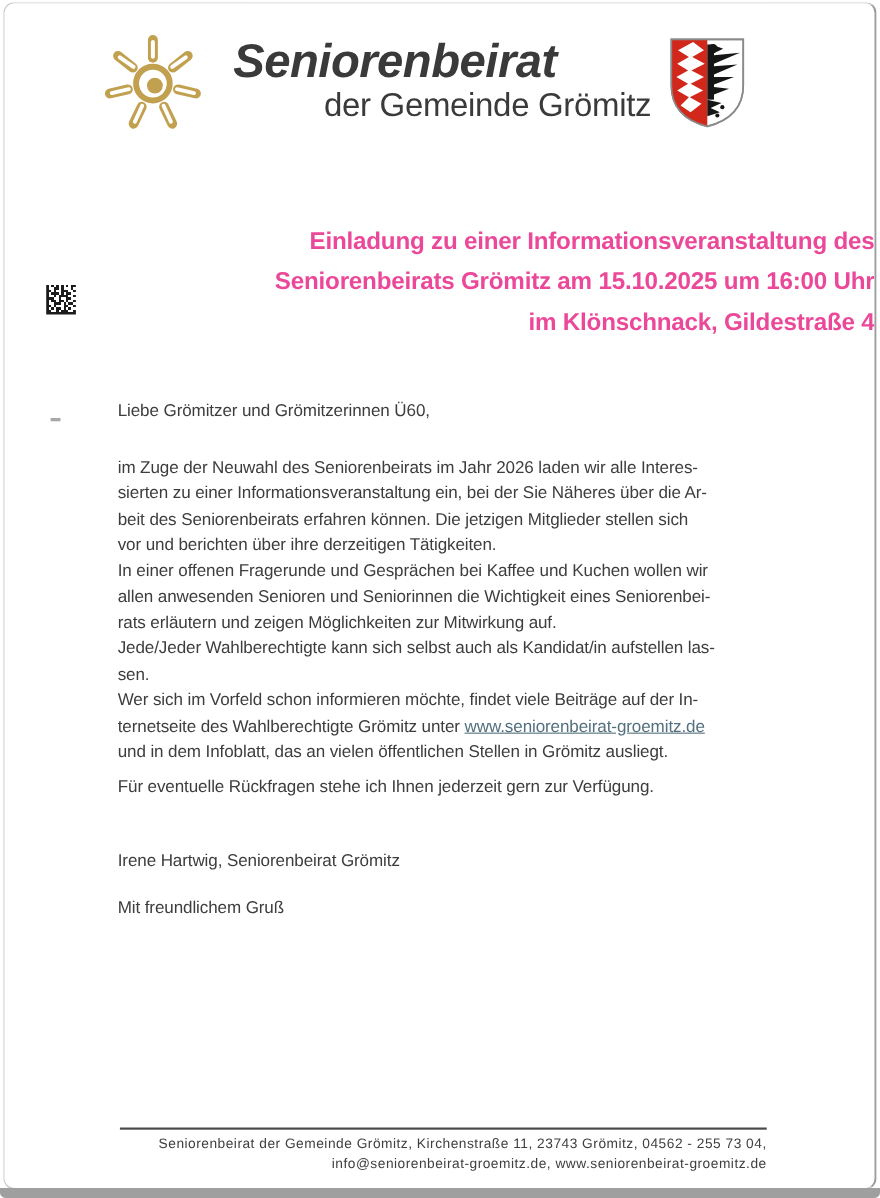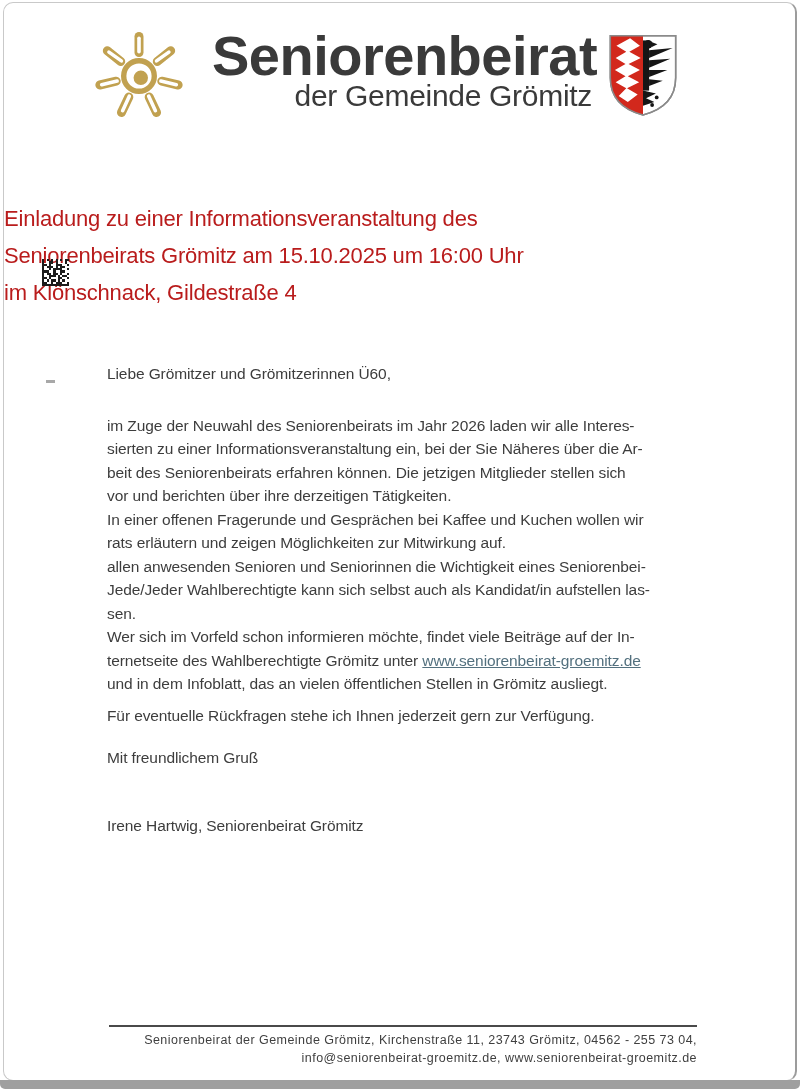--- a/index.html
+++ b/index.html
@@ -14,27 +14,27 @@
     border-radius:10px;overflow:hidden;
   }
   .bottom-shadow{
     position:absolute;left:0;right:0;bottom:0;height:9px;
     background:#9f9f9f;border-radius:0 0 5px 5px;
   }
   
   .header{position:absolute;left:0;top:0;width:100%;height:130px;}
   .sun-logo{position:absolute;left:90px;top:26px;}
   .org-titles{position:absolute;left:208px;top:30px;width:380px;text-align:left;color:#3a3a3a;}
-  .org-name{font-size:56px;font-weight:bold;letter-spacing:-0.5px;line-height:46px;}
+  .org-name{font-size:43px;font-weight:bold;letter-spacing:-0.5px;line-height:46px;font-style:italic;}
   .org-subtitle{font-size:30px;font-weight:400;line-height:34px;letter-spacing:-0.3px;text-align:right;}
   .crest{position:absolute;left:601px;top:29px;}
   
   .invitation-title{
-    position:absolute;left:0;top:197px;width:100%;text-align:left;
-    color:#b91c1c;font-size:22px;line-height:37px;font-weight:400;letter-spacing:-0.2px;
+    position:absolute;left:0;top:197px;width:100%;text-align:right;
+    color:#ec4899;font-size:22px;line-height:37px;font-weight:700;letter-spacing:-0.2px;
   }
   
   .barcode{position:absolute;left:38px;top:256px;}
   .scan-dash{position:absolute;left:42px;top:377px;width:9px;height:3px;background:#a8a8a8;}
   
   .letter{
     position:absolute;left:103px;top:311px;width:650px;
     color:#3d3d3d;font-size:15.5px;line-height:23.5px;letter-spacing:-0.1px;
   }
   .letter .line{white-space:nowrap;}
@@ -206,31 +206,31 @@
   <div class="scan-dash"></div>
 
   <div class="letter">
     <div class="line salutation">Liebe Grömitzer und Grömitzerinnen Ü60,</div>
     <div>
       <div class="line">im Zuge der Neuwahl des Seniorenbeirats im Jahr 2026 laden wir alle Interes-</div>
       <div class="line">sierten zu einer Informationsveranstaltung ein, bei der Sie Näheres über die Ar-</div>
       <div class="line">beit des Seniorenbeirats erfahren können. Die jetzigen Mitglieder stellen sich</div>
       <div class="line">vor und berichten über ihre derzeitigen Tätigkeiten.</div>
       <div class="line">In einer offenen Fragerunde und Gesprächen bei Kaffee und Kuchen wollen wir</div>
+      <div class="line">allen anwesenden Senioren und Seniorinnen die Wichtigkeit eines Seniorenbei-</div>
       <div class="line">rats erläutern und zeigen Möglichkeiten zur Mitwirkung auf.</div>
-      <div class="line">allen anwesenden Senioren und Seniorinnen die Wichtigkeit eines Seniorenbei-</div>
       <div class="line">Jede/Jeder Wahlberechtigte kann sich selbst auch als Kandidat/in aufstellen las-</div>
       <div class="line">sen.</div>
       <div class="line">Wer sich im Vorfeld schon informieren möchte, findet viele Beiträge auf der In-</div>
       <div class="line"><span>ternetseite des Wahlberechtigte Grömitz unter </span><a class="body-link">www.seniorenbeirat-groemitz.de</a></div>
       <div class="line">und in dem Infoblatt, das an vielen öffentlichen Stellen in Grömitz ausliegt.</div>
     </div>
     <div class="line contact-note">Für eventuelle Rückfragen stehe ich Ihnen jederzeit gern zur Verfügung.</div>
+    <div class="line signature">Irene Hartwig, Seniorenbeirat Grömitz</div>
     <div class="line closing">Mit freundlichem Gruß</div>
-    <div class="line signature">Irene Hartwig, Seniorenbeirat Grömitz</div>
   </div>
 
   <div class="footer">
     <div class="footer-rule"></div>
     <div>Seniorenbeirat der Gemeinde Grömitz, Kirchenstraße 11, 23743 Grömitz, 04562 - 255 73 04,</div>
     <div>info@seniorenbeirat-groemitz.de, www.seniorenbeirat-groemitz.de</div>
   </div>
 
 </div>
 <div class="bottom-shadow"></div>

